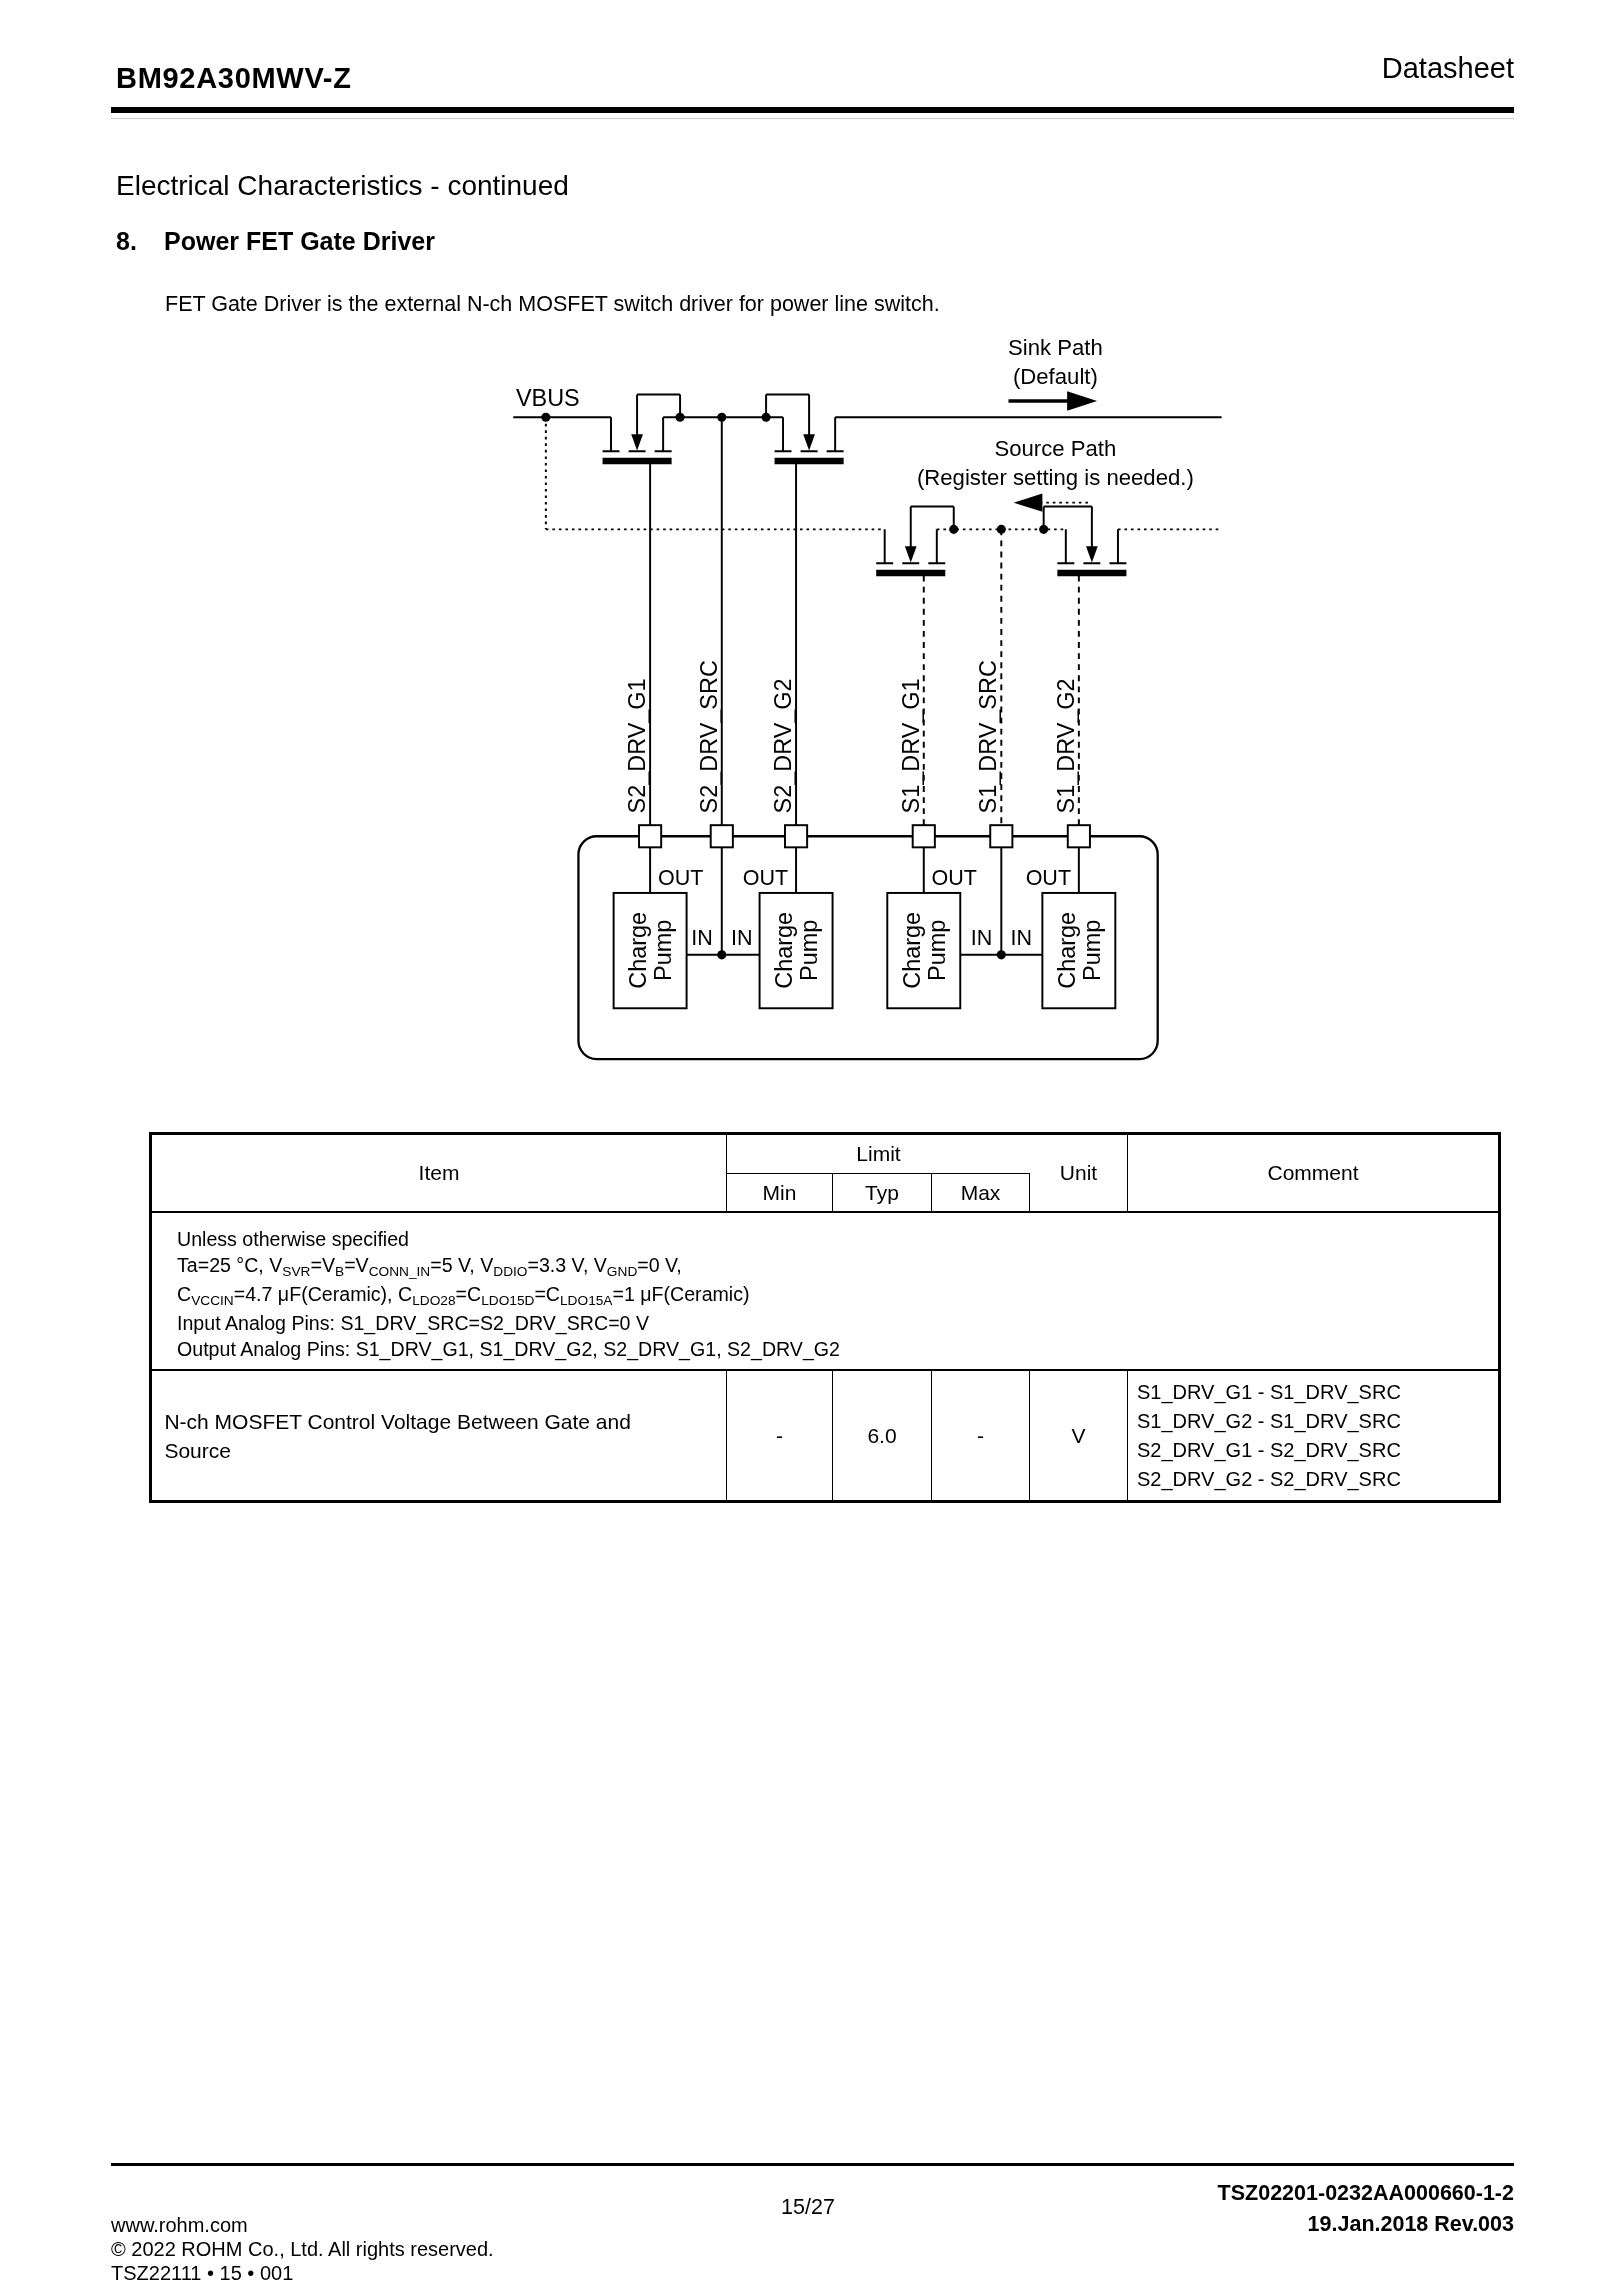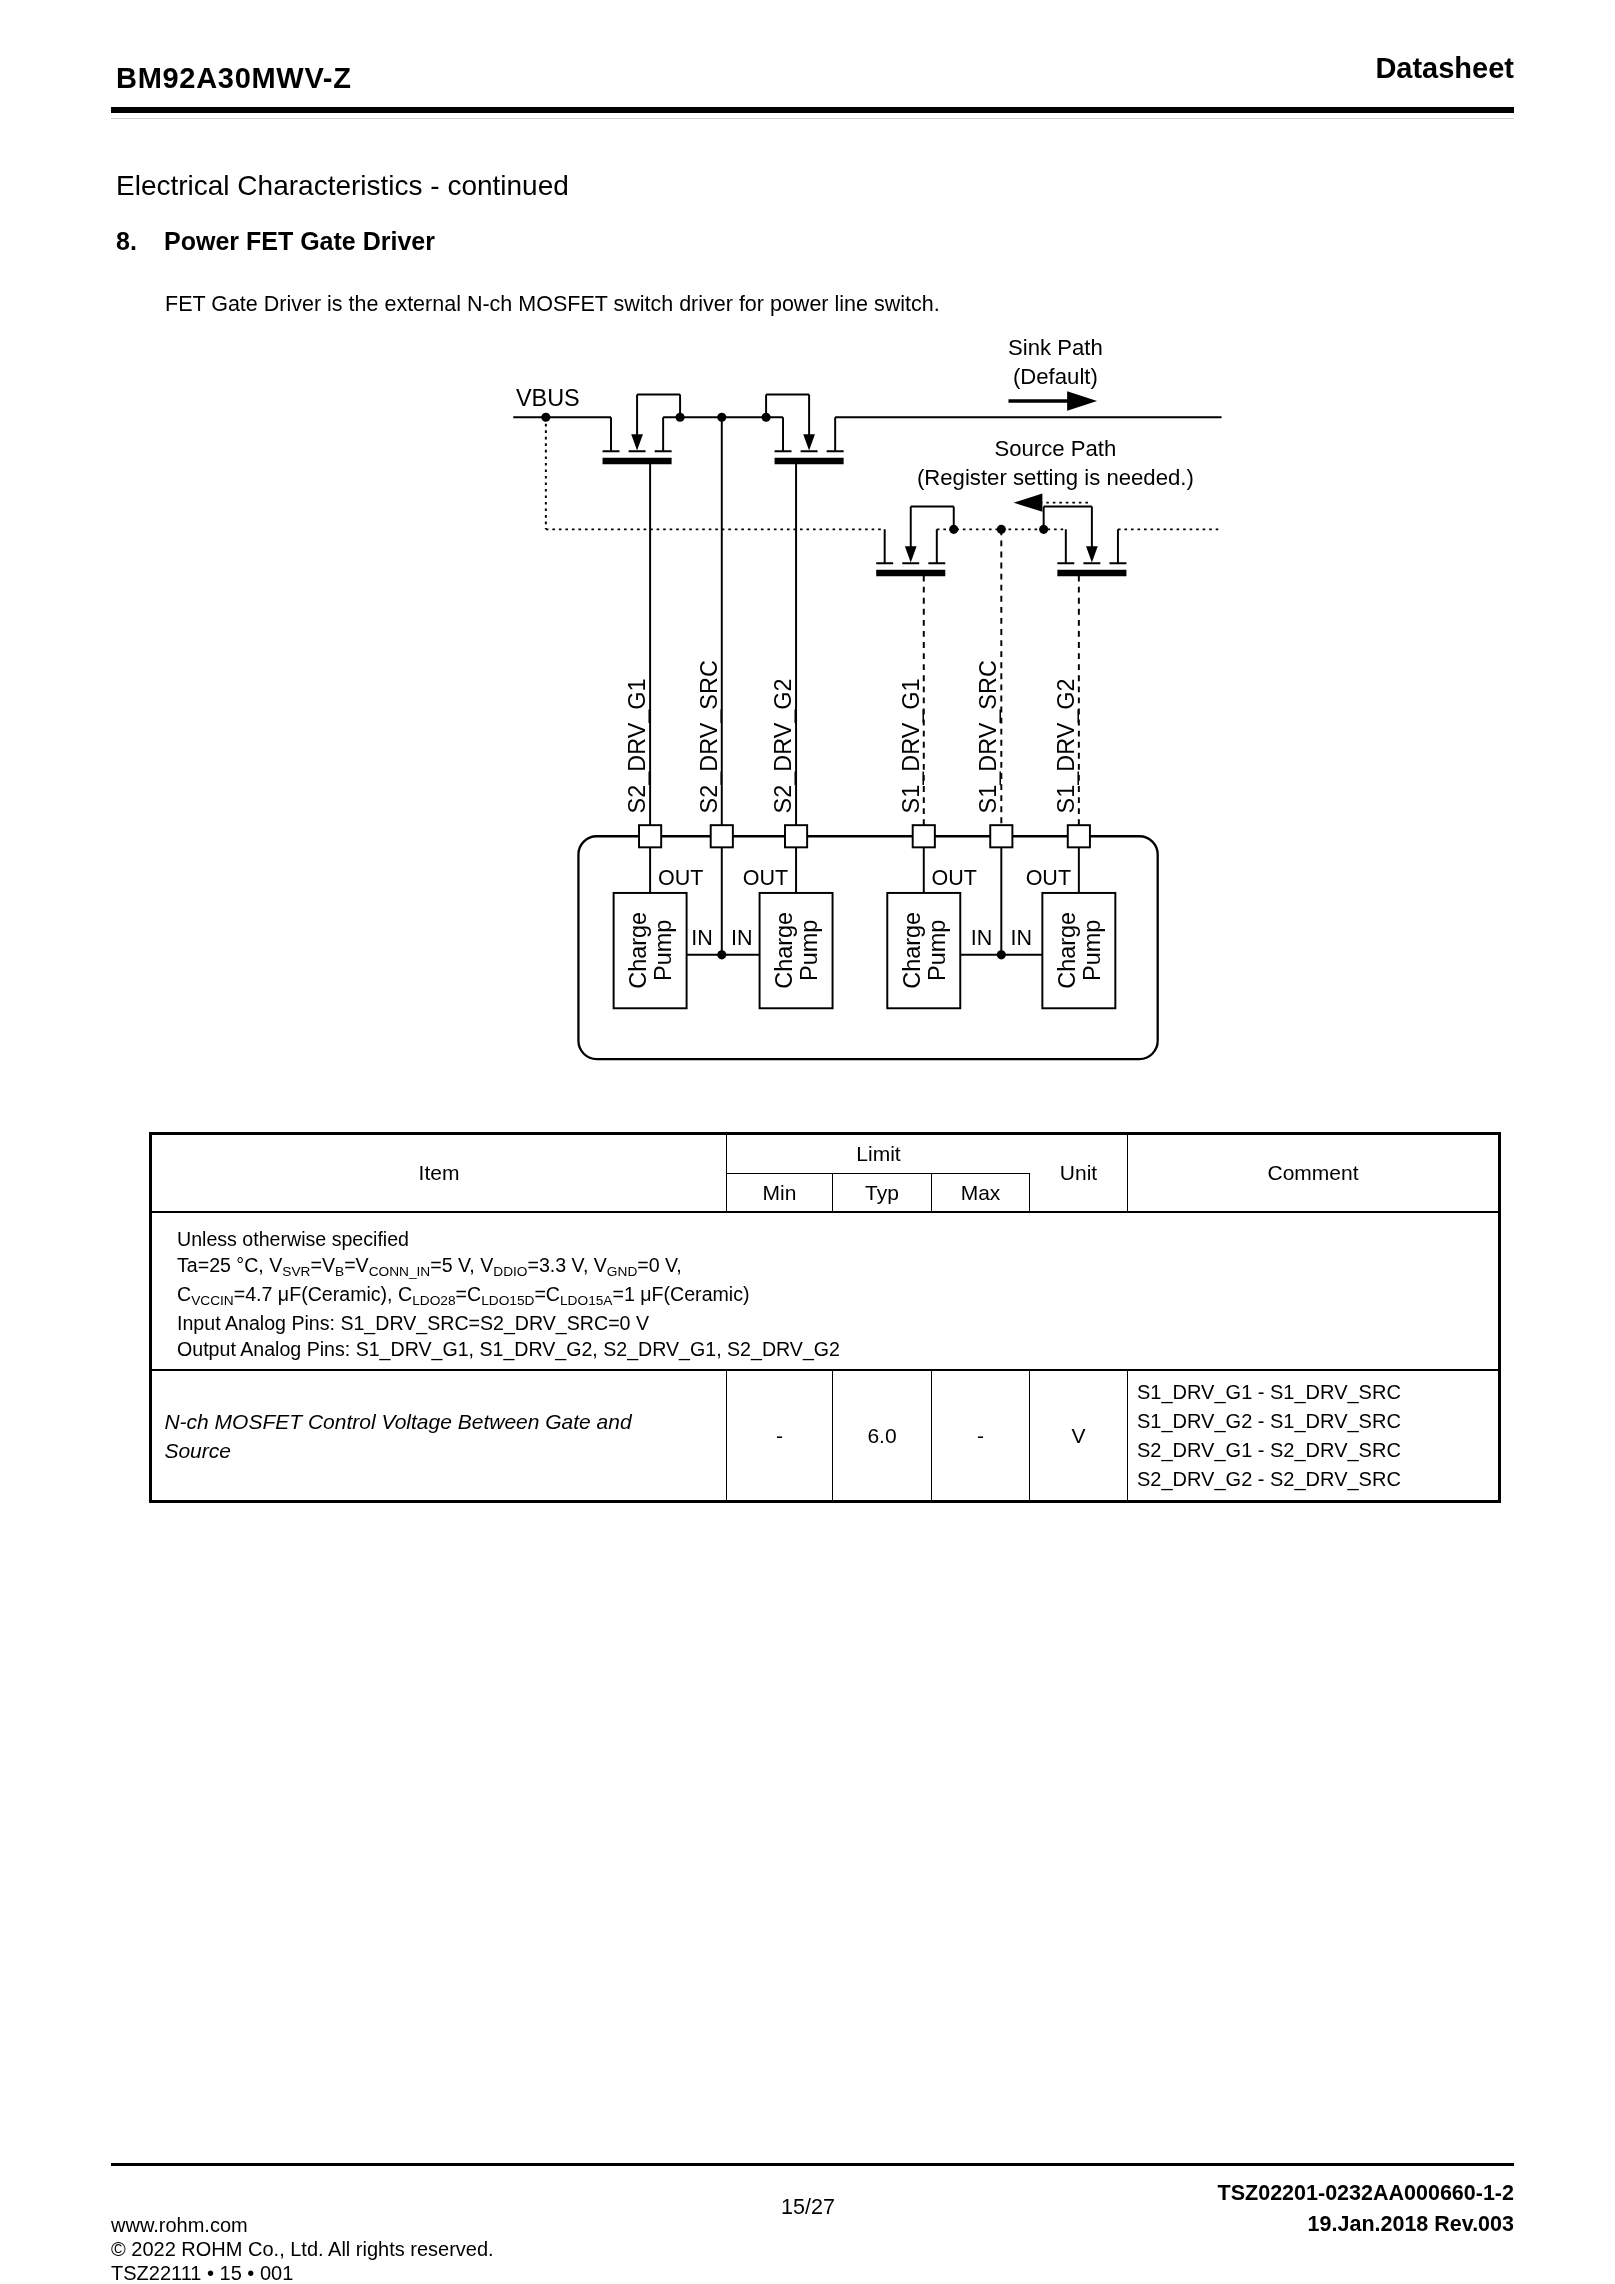--- a/index.html
+++ b/index.html
@@ -2,21 +2,21 @@
 <html style="font-size:10.4px"><head>
 <meta charset="utf-8">
 <style>
   html,body{margin:0;padding:0;background:#888;}
   .page{
     position:relative; width:1616px; height:2284px; background:#ffffff;
     font-family:"Liberation Sans", sans-serif; color:#000; overflow:hidden;
   }
   
   .part-number{position:absolute; left:116px; top:62px; font-size:29px; font-weight:bold; letter-spacing:0.7px;}
-  .doc-type{position:absolute; right:102px; top:52px; font-size:29px; font-weight:bold;}
+  .doc-type{position:absolute; right:102px; top:52px; font-size:29px; font-weight:normal;}
   .header-rule{position:absolute; left:111px; top:107px; width:1403px; height:5.9px; background:#000;}
   .header-rule-thin{position:absolute; left:111px; top:118px; width:1403px; height:1.3px; background:#cccccc;}
   
   .h2{position:absolute; left:116px; top:170px; font-size:28px; font-weight:normal;}
   .h3{position:absolute; left:116px; top:227px; font-size:25px; font-weight:bold;}
   .h3 .num{display:inline-block; width:48px;}
   .para{position:absolute; left:165px; top:292px; font-size:21.5px;}
   
   .diagram{position:absolute; left:482px; top:326px; width:821px; height:769px;}
   svg{font-family:"Liberation Sans", sans-serif;}
@@ -48,21 +48,21 @@
   .c-typ{grid-row:2; grid-column:3;}
   .c-max{grid-row:2; grid-column:4;}
   .c-unit{grid-row:1/3; grid-column:5;}
   .c-comment{grid-row:1/3; grid-column:6;}
   .conditions{border-top:2px solid #000; box-sizing:border-box; height:158px; padding:13px 13px 0 25px; font-size:19.6px; line-height:26px;}
   .cond-line{white-space:nowrap;}
   .sub{font-size:13.7px; position:relative; top:3.9px;}
   .trow{display:grid; grid-template-columns:575px 106px 99px 98px 98px auto; border-top:2px solid #000; height:129px;}
   .trow .cell{height:100%;}
   .item-cell{justify-content:flex-start; padding-left:12.4px;}
-  .item-text{max-width:469px; line-height:29px;font-style:italic;}
+  .item-text{max-width:469px; line-height:29px;}
   .comment-cell{flex-direction:column; align-items:flex-start; justify-content:center; padding-left:9px; font-size:20px; line-height:29px;}
   
   .footer-rule{position:absolute; left:111px; top:2163px; width:1403px; height:2.6px; background:#000;}
   .footer-left{position:absolute; left:111px; top:2173px; font-size:20px; line-height:24px;margin-top:40px;}
   .footer-center{position:absolute; left:808px; top:2195px; transform:translateX(-50%); font-size:21.5px;}
   .footer-right{position:absolute; right:102px; top:2178px; font-size:21.5px; font-weight:bold; text-align:right; line-height:31px;}
 </style>
 </head>
 <body>
 

